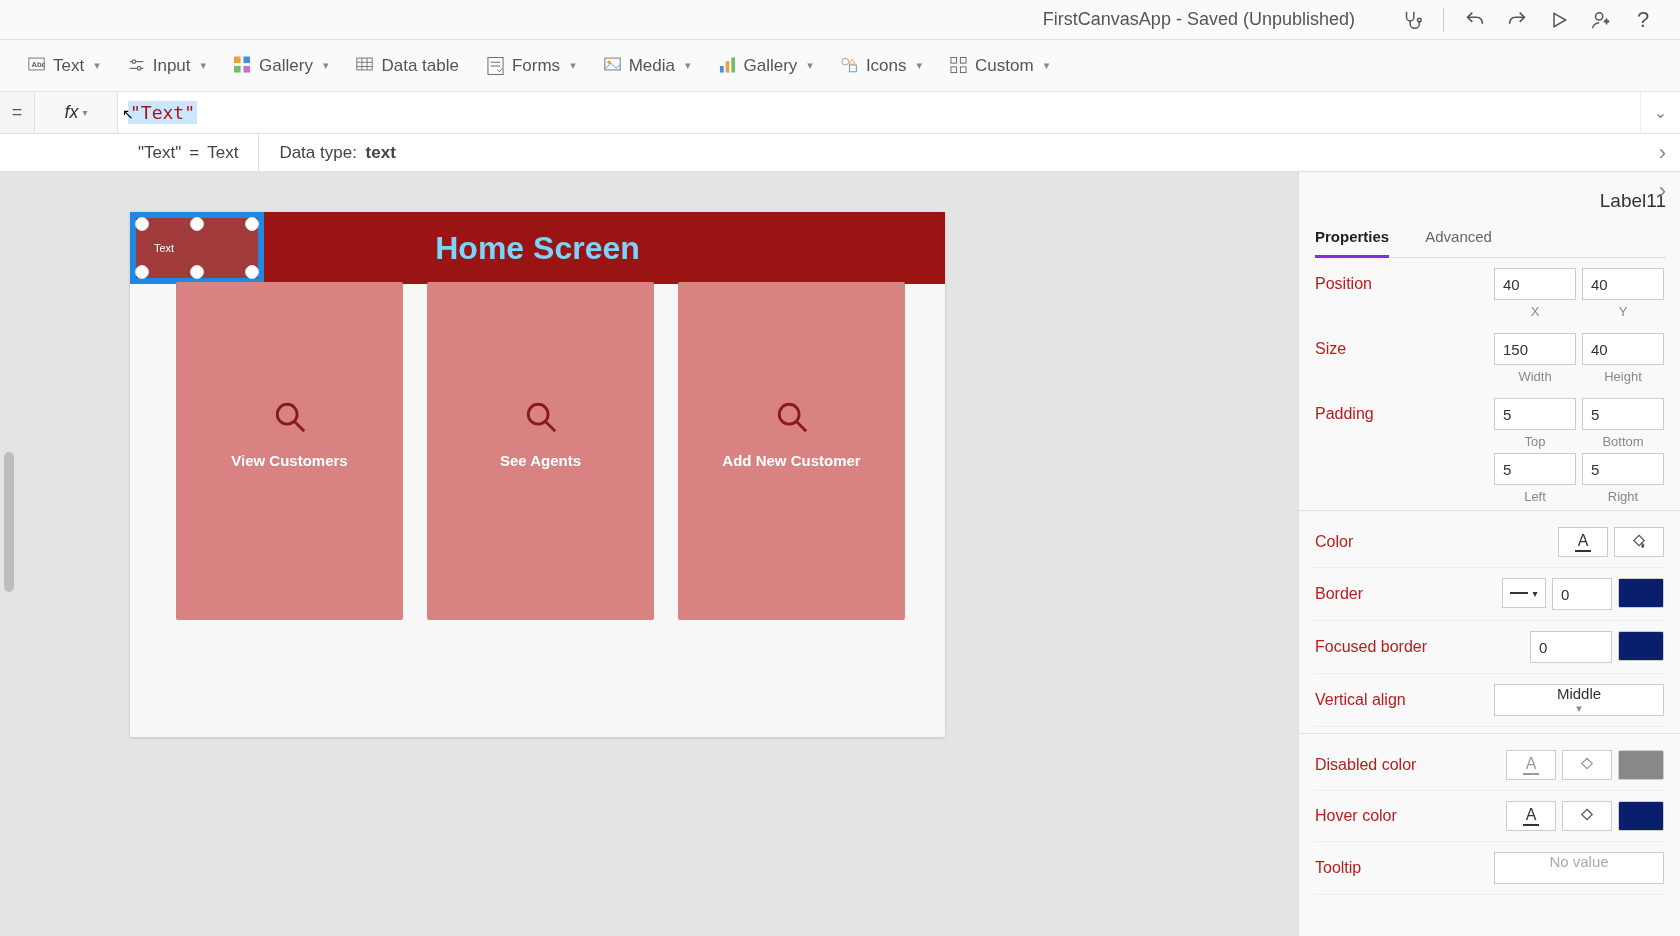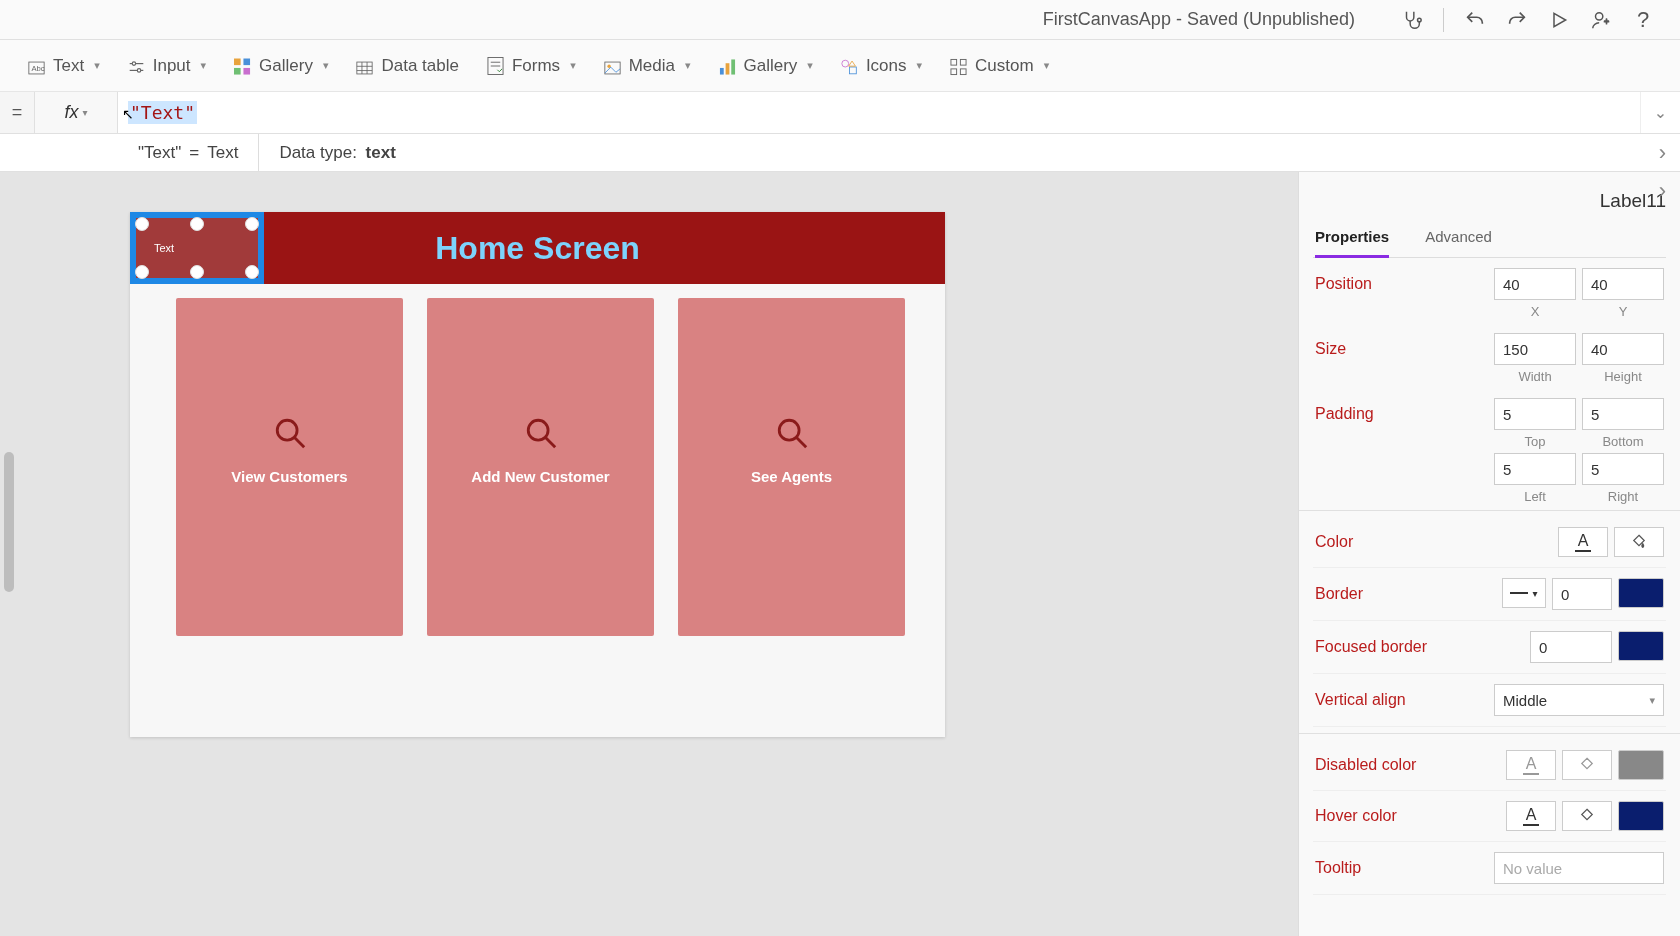--- a/index.html
+++ b/index.html
@@ -9,21 +9,21 @@
 .titlebar { height: 40px; display: flex; align-items: center; border-bottom: 1px solid #e0e0e0; background: #fafafa; }
 .titlebar .spacer { flex: 1; }
 .titlebar .title { font-size: 18px; color: #555; }
 .titlebar .actions { display: flex; align-items: center; gap: 8px; margin-left: 40px; margin-right: 20px; }
 .titlebar .vr { width: 1px; height: 24px; background: #ccc; margin: 0 6px; }
 .titlebar .icon-btn { width: 34px; height: 34px; display: flex; align-items: center; justify-content: center; color: #555; border-radius: 2px; }
 
 
 .ribbon { height: 52px; background: #fafafa; border-bottom: 1px solid #e6e6e6; display: flex; align-items: center; padding-left: 28px; gap: 28px; }
 .ribbon-item { display: flex; align-items: center; gap: 8px; font-size: 17px; color: #555; cursor: pointer; }
-.ribbon-item .ricon { width: 17px; height: 20px; display: flex; align-items: flex-end; justify-content: center; }
+.ribbon-item .ricon { width: 17px; height: 20px; display: flex; align-items: flex-start; justify-content: center; font-weight: bold; }
 .ribbon-item .chev { font-size: 11px; color: #888; margin-left: 2px; }
 
 
 .formula-row { height: 42px; display: flex; align-items: stretch; border-bottom: 1px solid #e0e0e0; background: #fff; }
 .formula-row .eq { width: 34px; display:flex; align-items:center; justify-content:center; color:#555; font-size:18px; background:#f5f5f5; }
 .formula-row .fx { width: 84px; display:flex; align-items:center; justify-content:center; gap:4px; font-style: italic; font-size:18px; background:#f8f8f8; border-left:1px solid #e0e0e0; border-right:1px solid #e0e0e0; position:relative;}
 .formula-row .fx .chev { font-size:10px; color:#888; font-style:normal;}
 .formula-row .formula-input { flex:1; padding:0 10px; display:flex; align-items:center; font-size:18px; position:relative;}
 .formula-row .formula-input .cursor-arrow { position:absolute; left:4px; top:14px; font-size:14px; color:#000;}
 .formula-row .formula-input .val { background:#cde6ff; color:#a31515; padding:1px 2px; font-family:Consolas,monospace;}
@@ -47,40 +47,40 @@
 .canvas-header { position:absolute; left:0; top:0; height:72px; width:100%; background:#9a1414; display:flex; align-items:center; justify-content:center;}
 .canvas-header .title { color:#7dd3fc; font-size:32px; font-weight:700;}
 
 .sel-label { position:absolute; left:0; top:0; width:134px; height:72px; border:6px solid #1e88e5; background:#a13a3a; display:flex; align-items:center; justify-content:flex-start; padding-left:18px;}
 .sel-label .handles { position:absolute; inset:0;}
 .sel-label .h { width:14px; height:14px; background:#fff; border-radius:50%; position:absolute; border:1px solid #e0e0e0;}
 .sel-label .h.tl{top:-1px;left:-1px;} .sel-label .h.tc{top:-1px;left:calc(50% - 7px);} .sel-label .h.tr{top:-1px;right:-1px;}
 .sel-label .h.bl{bottom:-1px;left:-1px;} .sel-label .h.bc{bottom:-1px;left:calc(50% - 7px);} .sel-label .h.br{bottom:-1px;right:-1px;}
 .sel-label .txt { color:#fff; font-size:11px;}
 
-.cards { position:absolute; top:86px; left:46px; display:flex; gap:24px;}
+.cards { position:absolute; top:70px; left:46px; display:flex; gap:24px;}
 .card { width:227px; height:338px; background:#d98282; border-radius:2px; display:flex; flex-direction:column; align-items:center; justify-content:flex-start; padding-top:118px;}
 .card .search-icon svg { width:34px; height:34px; }
 .card .caption { color:#fff; font-weight:600; font-size:15px; margin-top:14px;}
 
 
 .props { width:382px; background:#f9f9f9; border-left:1px solid #ddd; overflow:hidden; position:relative;}
 .props-inner { padding:18px 14px 0 14px;}
 .props .ctlname { font-size:19px; color:#333; margin-bottom:10px; padding-left:2px;text-align:right;}
 .props .tabs { display:flex; gap:36px; border-bottom:1px solid #ddd; padding-left:2px;}
 .props .tab { padding:6px 0 10px 0; font-size:15px; color:#666; cursor:pointer;}
 .props .tab.active { color:#222; font-weight:600; border-bottom:3px solid #8a2be2; margin-bottom:-1px;}
 
 .prop-row { display:flex; align-items:center; padding:10px 2px; border-bottom:1px solid #eee;}
 .prop-row.noborder { border-bottom:none; padding-bottom:2px;}
 .prop-row .plabel { flex:1; font-size:16px; color:#b91c1c;}
 .prop-row .pinputs { display:flex; gap:6px;}
 .pin { width:82px; height:32px; border:1px solid #ccc; background:#fff; padding:0 8px; font-size:15px; color:#333; display:flex; align-items:center;}
 .pin.small { width:60px;}
-.pin.wide { width:170px; justify-content:space-between;}
+.pin.wide { width:170px; justify-content:space-between;flex-direction:column;}
 .sublabels { display:flex; gap:6px; justify-content:flex-end; font-size:13px; color:#888; padding-right:2px; margin-top:2px; margin-bottom:4px;}
 .sublabels span { width:82px; text-align:center;}
 
 .swatch { width:46px; height:30px; border:1px solid #ccc; border-radius:2px;}
 .swatch.navy { background:#0a1e6e;}
 .swatch.gray { background:#888;}
 .btnbox { width:50px; height:30px; border:1px solid #ccc; background:#fff; display:flex; align-items:center; justify-content:center; font-size:16px;}
 .btnbox .underline { border-bottom:2px solid #333; padding:0 3px;}
 .linebox { width:44px; height:30px; border:1px solid #ccc; background:#fff; display:flex; align-items:center; justify-content:center; gap:4px;}
 
@@ -299,28 +299,28 @@
                 <circle cx="10" cy="10" r="7"></circle>
                 <line x1="15" y1="15" x2="22" y2="22"></line>
               </svg></span>
           <div class="caption">View Customers</div>
         </div>
         <div class="card">
           <span class="search-icon"><svg viewBox="0 0 24 24" fill="none" stroke="#8a1a1a" stroke-width="2">
                 <circle cx="10" cy="10" r="7"></circle>
                 <line x1="15" y1="15" x2="22" y2="22"></line>
               </svg></span>
-          <div class="caption">Add New Customer</div>
+          <div class="caption">See Agents</div>
         </div>
         <div class="card">
           <span class="search-icon"><svg viewBox="0 0 24 24" fill="none" stroke="#8a1a1a" stroke-width="2">
                 <circle cx="10" cy="10" r="7"></circle>
                 <line x1="15" y1="15" x2="22" y2="22"></line>
               </svg></span>
-          <div class="caption">See Agents</div>
+          <div class="caption">Add New Customer</div>
         </div>
       </div>
     </div>
   </div>
 
   <div class="props">
     <div class="right-chevron">›</div>
     <div class="props-inner">
       <div class="ctlname">Label11</div>
       <div class="tabs">

